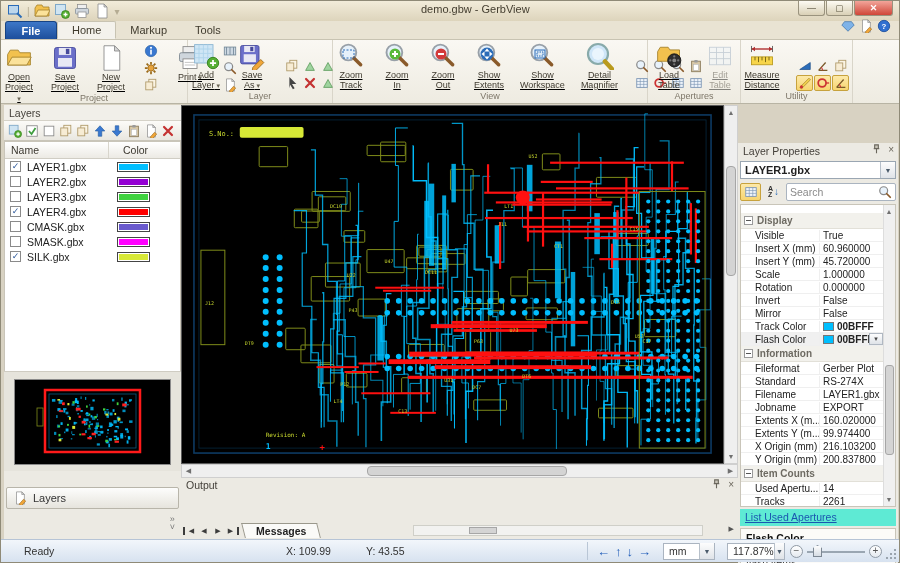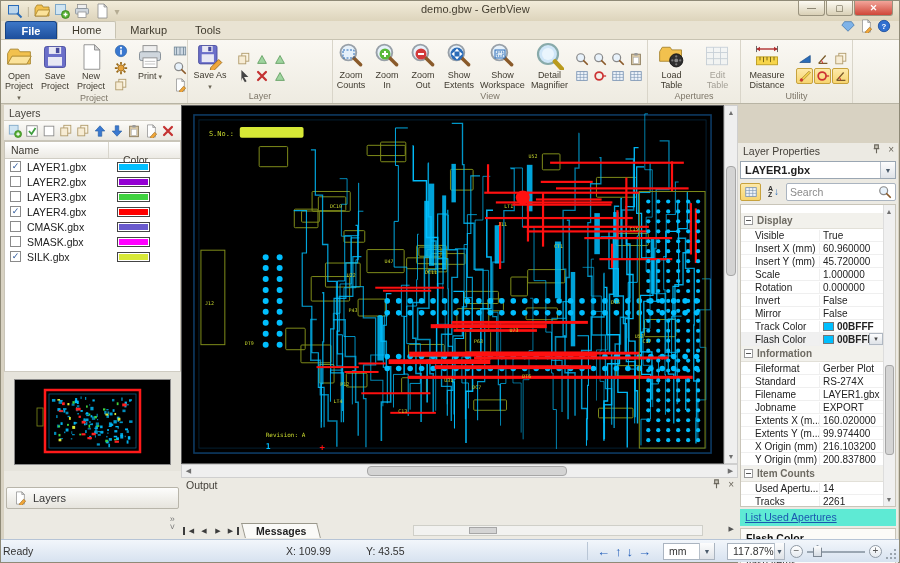--- a/index.html
+++ b/index.html
@@ -27,21 +27,21 @@
     display:flex; align-items:center; justify-content:center; border:1px solid #174383; border-bottom:none; }
   .tab { height:18px; padding:0 14px; display:flex; align-items:center; font-size:11px; color:#3f3a2d; }
   .tab.active { background:#f4f2ec; border:1px solid #c8c3b2; border-bottom:1px solid #f4f2ec;
     border-radius:2px 2px 0 0; }
   #tabrow-right { position:absolute; right:8px; bottom:2px; display:flex; gap:4px; }
 
   
   #ribbon { position:absolute; left:0; top:39px; width:898px; height:64px;
     background:linear-gradient(#faf8f3,#eeebe1); border-bottom:1px solid #b8b4a4; display:flex; }
   .rgroup { height:63px; display:flex; flex-direction:column; border-right:1px solid #d9d5c9; padding:1px 3px 0 3px; }
-  .rgroup-content { flex:1; display:flex; align-items:center; gap:6px; }
+  .rgroup-content { flex:1; display:flex; align-items:flex-end; gap:16px;text-decoration:underline; }
   .rgroup-label { height:12px; text-align:center; font-size:9px; color:#7d7668; }
   .rbtn { width:46px; height:50px; display:flex; flex-direction:column; align-items:center;
     border-radius:2px; padding-top:1px; }
   .rbtn .bicon { height:28px; display:flex; align-items:center; justify-content:center; }
   .rbtn .blabel { font-size:9px; color:#3f3a2f; text-align:center; line-height:10px; }
   .rbtn.dd .blabel::after { content:" ▾"; font-size:7px; color:#6a6455; }
   .rbtn.disabled { opacity:.45; }
   .smallcol { display:flex; flex-direction:column; gap:1px; padding-top:2px; }
   .smallgrid { display:grid; grid-template-rows:16px 16px; grid-auto-flow:column; gap:1px; padding-top:3px; }
   .rsm { width:17px; height:16px; display:flex; align-items:center; justify-content:center; border-radius:2px; }
@@ -51,21 +51,21 @@
   #left-panel { position:absolute; left:3px; top:104px; width:177px; height:434px; background:#eceae3; }
   #layers-header { position:absolute; left:0; top:0; width:177px; height:16px; background:#f1efe9;
     border-bottom:1px solid #d5d2c8; font-size:10.5px; color:#44403a; padding:2px 0 0 5px; }
   #layers-toolbar { position:absolute; left:0; top:16px; width:177px; height:20px;
     background:linear-gradient(#fcfbf8,#e9e7e0); border-bottom:1px solid #c9c5b9;
     display:flex; align-items:center; padding-left:2px; gap:0; }
   #layers-table { position:absolute; left:0; top:36px; width:177px; height:330px; background:#fff; border:1px solid #c9c5b9; }
   #layers-thead { height:17px; display:flex; background:linear-gradient(#ffffff,#eceae4); border-bottom:1px solid #d0cdc4;
     font-size:10.5px; color:#3c3830; }
   #col-name { width:104px; padding:2px 0 0 6px; border-right:1px solid #d8d5cc; }
-  #col-color { flex:1; padding:12px 0 0 14px; }
+  #col-color { flex:1; padding:2px 0 0 14px; }
   .lrow { height:15px; display:flex; align-items:center; font-size:10.5px; color:#222; }
   .cb { width:11px; height:11px; border:1px solid #8a8a8a; background:#fff; margin-left:5px;
     font-size:9px; line-height:9px; color:#2b579a; text-align:center; }
   .lname { margin-left:6px; width:82px; }
   .lswatch { width:33px; height:10px; border:1px solid #444; box-shadow:inset 0 0 0 1px #fff; margin-left:8px; }
 
   #thumb-panel { position:absolute; left:0; top:266px; width:177px; height:100px; background:#e6e4dc; border-top:1px solid #cfccc2;}
   #thumb-black { position:absolute; left:10px; top:7px; width:157px; height:86px; background:#000; border:1px solid #8a8a8a; }
   #layers-bar { position:absolute; left:2px; top:382px; width:173px; height:22px;
     background:linear-gradient(#fdfdfc,#e6e4dd); border:1px solid #b8b5aa; border-radius:2px;
@@ -138,21 +138,21 @@
     font-size:10.5px; padding:2px 0 0 5px; }
   #apertures-link span { color:#1a56b0; text-decoration:underline; }
   #prop-desc { position:absolute; left:2px; top:385px; width:156px; height:47px; background:#fcfbf8; border:1px solid #c9c5b9; padding:3px 5px; }
   #desc-title { font-size:10.5px; font-weight:bold; color:#111; }
   #desc-text { font-size:10.5px; color:#333; line-height:12px; }
 
   
   #statusbar { position:absolute; left:0; top:538px; width:898px; height:23px;
     background:linear-gradient(#f2f6fb,#d7e2f0); border-top:1px solid #b6c4d6;
     display:flex; align-items:center; font-size:10.5px; color:#333; }
-  #sb-ready { padding-left:2px; }
+  #sb-ready { padding-left:23px; }
   #sb-x { position:absolute; left:285px; } #sb-y { position:absolute; left:365px; }
   #sb-sep1 { position:absolute; left:586px; top:2px; height:18px; border-left:1px solid #b9c6d6; }
   #sb-arrows { position:absolute; left:596px; display:flex; gap:5px; font-size:13px; font-weight:bold; color:#1e5bb8; }
   .sb-combo { position:absolute; height:17px; background:#fff; border:1px solid #aab4c0; display:flex; align-items:center; }
   .sb-combo .ctext { flex:1; padding-left:5px; font-size:10.5px; }
   #unit-combo { left:662px; width:52px; } #zoom-combo { left:726px; width:58px; }
   .roundbtn { position:absolute; top:5px; width:13px; height:13px; border:1px solid #8f99a4; border-radius:50%;
     background:linear-gradient(#ffffff,#e4e9ef); color:#555; font-size:10px; line-height:10px; text-align:center; }
   #slider-track { position:absolute; left:806px; top:11px; width:58px; height:2px; background:#9aa6b2; }
   #slider-thumb { position:absolute; left:812px; top:5px; width:9px; height:12px; background:linear-gradient(#fdfdfd,#d6dde5);
@@ -471,20 +471,28 @@
                 <use href="#s-pencilpage"></use>
               </svg>
             </span>
         </div>
       </div>
       <div class="rgroup-label">Project</div>
     </div>
 
     <div class="rgroup" style="width:145px">
       <div class="rgroup-content">
+        <div class="rbtn dd" style="width:42px">
+          <span class="bicon">
+              <svg class="s32">
+                <use href="#b-addlayer"></use>
+              </svg>
+            </span>
+          <span class="blabel">Add Layer</span>
+        </div>
         <div class="rbtn dd" style="width:38px">
           <span class="bicon">
               <svg class="s32">
                 <use href="#b-saveas"></use>
               </svg>
             </span>
           <span class="blabel">Save As</span>
         </div>
         <div class="smallgrid">
           <span class="rsm">
@@ -524,21 +532,21 @@
 
     <div class="rgroup" style="width:315px">
       <div class="rgroup-content">
         <div class="rbtn" style="width:44px">
           <span class="bicon">
               <svg class="s32">
                 <use href="#b-mag"></use>
                 <rect x="7" y="8" width="11" height="8" fill="none" stroke="#2b6cb8" stroke-dasharray="2 1.5"></rect>
               </svg>
             </span>
-          <span class="blabel">Zoom Counts</span>
+          <span class="blabel">Zoom Track</span>
         </div>
         <div class="rbtn" style="width:36px">
           <span class="bicon">
               <svg class="s32">
                 <use href="#b-mag"></use>
                 <circle cx="13" cy="12" r="5.5" fill="#58b83a"></circle>
                 <path d="M13 9v6M10 12h6" stroke="#fff" stroke-width="2"></path>
               </svg>
             </span>
           <span class="blabel">Zoom In</span>

